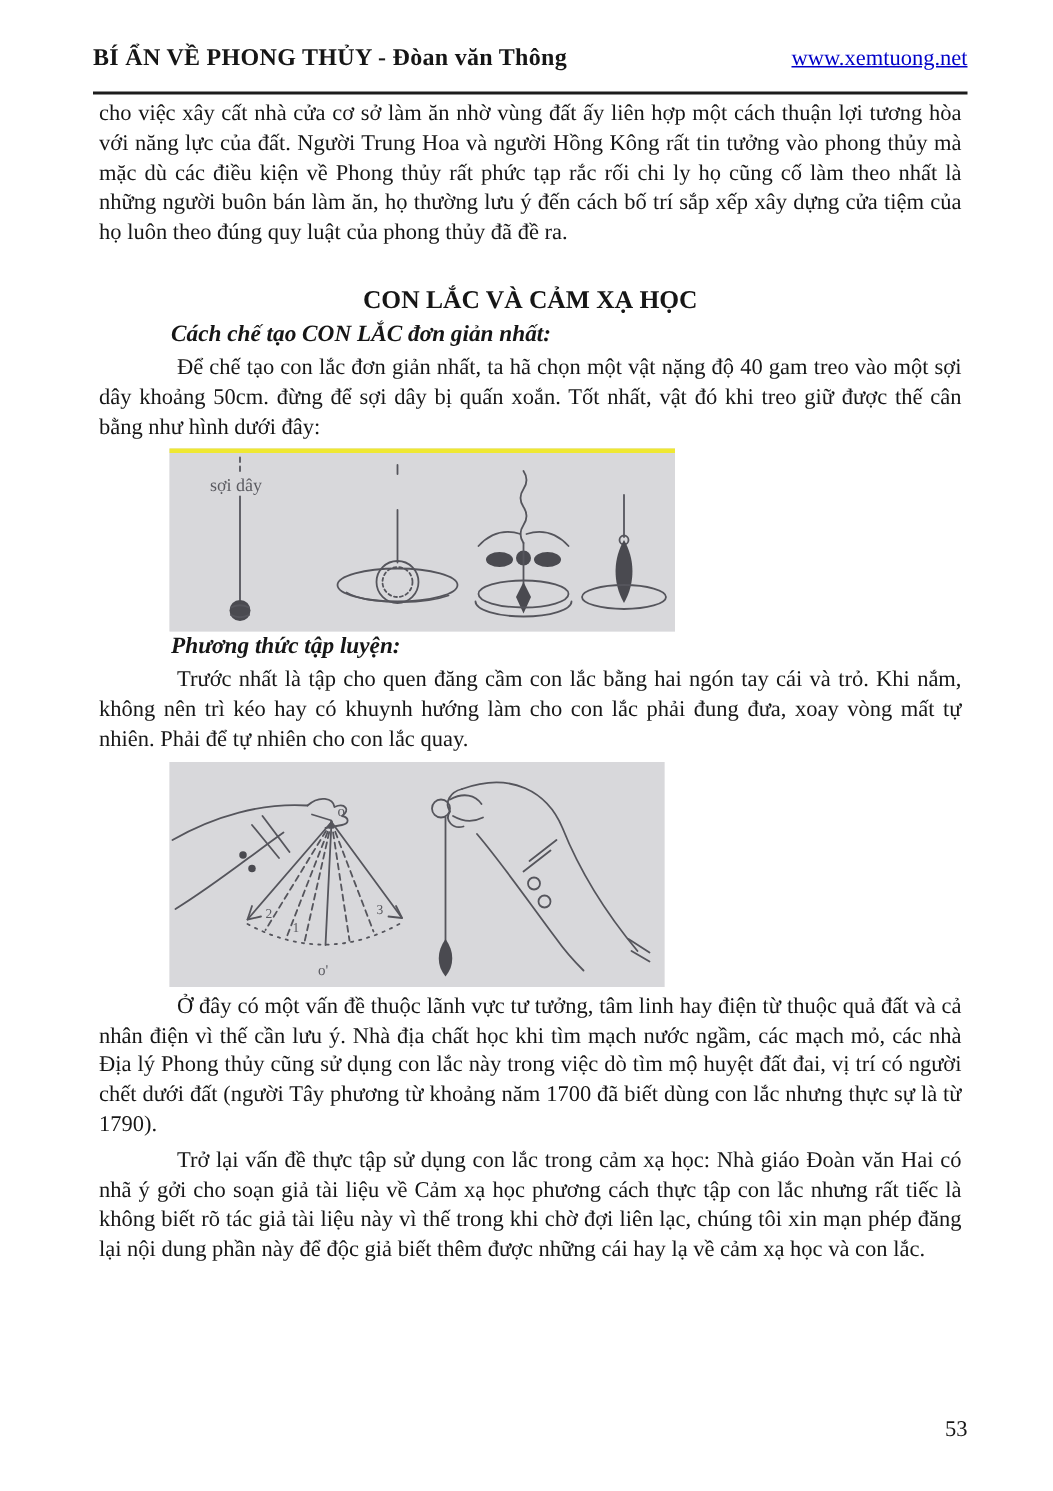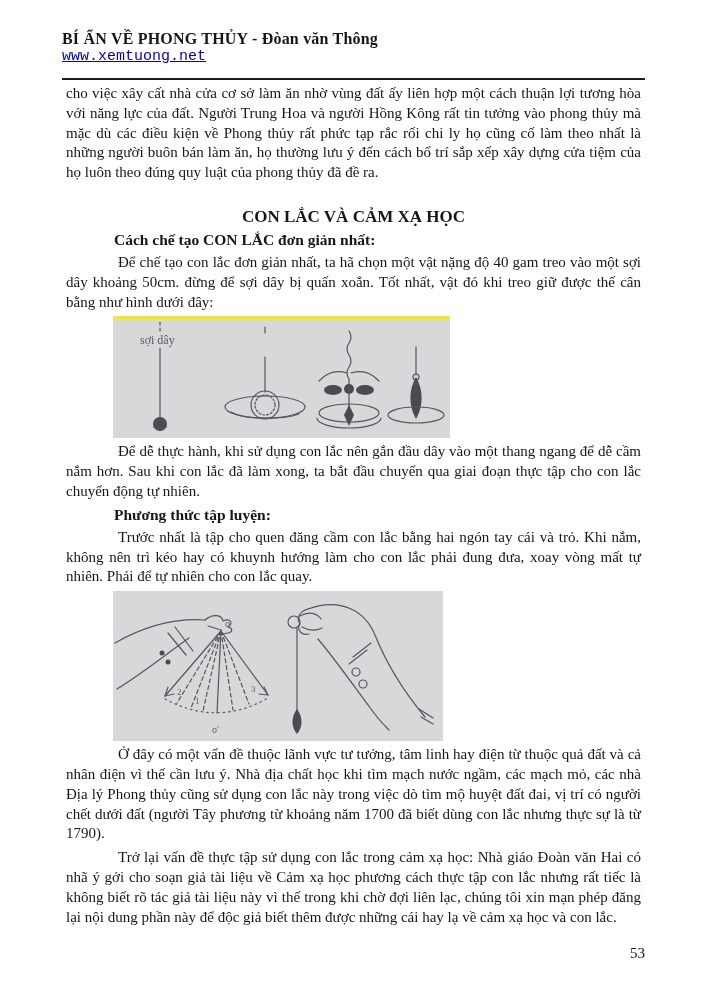--- a/index.html
+++ b/index.html
@@ -4,29 +4,29 @@
 <style>
   html,body{margin:0;padding:0;}
   body{
     width:702px;height:994px;background:#ffffff;
     font-family:"Liberation Serif","DejaVu Serif",serif;
     color:#161616;
     -webkit-font-smoothing:antialiased;
   }
   .page{position:relative;width:702px;height:994px;overflow:hidden;box-sizing:border-box;
         padding:30px 57px 0 62px;}
-  .doc-header{display:flex;justify-content:flex-start;align-items:baseline;flex-direction:column;}
+  .doc-header{display:flex;justify-content:space-between;align-items:baseline;}
   .doc-title{font-weight:bold;font-size:16px;letter-spacing:.2px;}
-  .site-link{font-size:15px;color:#0000c8;text-decoration:underline;cursor:pointer;font-family:Liberation Mono, monospace;}
+  .site-link{font-size:15px;color:#0000c8;text-decoration:underline;cursor:pointer;}
   .rule{border:0;border-top:2px solid #1c1c1c;margin:13px 0 0 0;}
   p.body{font-size:15px;line-height:19.8px;text-align:justify;margin:4px;}
   p.body.indent{text-indent:52px;}
   .first-para{margin-top:11px;}
   .section-title{font-size:17px;font-weight:bold;text-align:center;margin:24px 0 4px 0;}
-  .sub-heading{font-size:15.5px;font-weight:bold;margin:1px 0 1px 0;padding-left:52px;}
+  .sub-heading{font-size:15.5px;font-weight:bold;margin:1px 0 1px 0;padding-left:52px;font-style:italic;}
   .fig{background:#d8d8db;margin-left:51px;display:block;}
   .fig1{width:337px;height:119px;border-top:3px solid #efe832;margin-top:1px;}
   .fig2{width:330px;height:150px;margin-top:3px;}
   .after-fig{margin-top:7px;}
   .page-number{position:absolute;right:57px;bottom:32px;font-size:15px;}
   svg .ink{stroke:#55555c;stroke-width:1.2;fill:none;stroke-linecap:round;stroke-linejoin:round;}
   svg .inkf{fill:#4a4a50;stroke:none;}
   svg text{font-family:"Liberation Serif","DejaVu Serif",serif;fill:#5a5a60;}
 </style>
 </head>
@@ -75,21 +75,20 @@
     <ellipse class="ink" cx="236" cy="94" rx="30" ry="9"></ellipse>
     <path class="ink" d="M204,99 a32,10 0 0 0 64,0"></path>
 
     <line class="ink" x1="303" y1="28" x2="303" y2="56"></line>
     <circle class="ink" cx="303" cy="58" r="3"></circle>
     <path class="inkf" d="M303,58 C296,70 295,86 303,100 C311,86 310,70 303,58 Z"></path>
     <ellipse class="ink" cx="303" cy="96" rx="28" ry="8"></ellipse>
   </svg>
 
 
-  <p class="body indent">Để dễ thực hành, khi sử dụng con lắc nên gắn đầu dây vào một thang ngang để dễ cầm nắm hơn. Sau khi con lắc đã làm xong, ta bắt đầu chuyển qua giai đoạn thực tập cho con lắc chuyển động tự nhiên.</p>
 
   <div class="sub-heading">Phương thức tập luyện:</div>
 
   <p class="body indent">Trước nhất là tập cho quen đăng cầm con lắc bằng hai ngón tay cái và trỏ. Khi nắm, không nên trì kéo hay có khuynh hướng làm cho con lắc phải đung đưa, xoay vòng mất tự nhiên. Phải để tự nhiên cho con lắc quay.</p>
 
   <svg class="fig fig2" viewBox="0 0 330 150" aria-hidden="true">
     <rect x="0" y="0" width="330" height="150" fill="#d8d8db"></rect>
 
     <path class="ink" d="M2,52 C30,36 62,27 92,29"></path>
     <path class="ink" d="M4,98 C30,82 52,64 76,47"></path>

